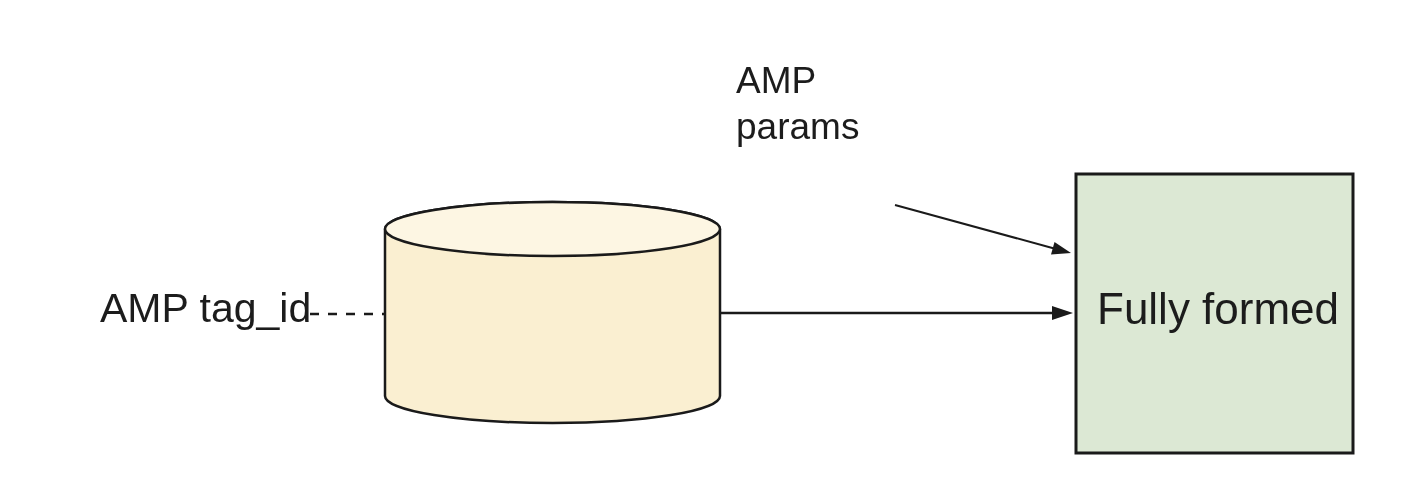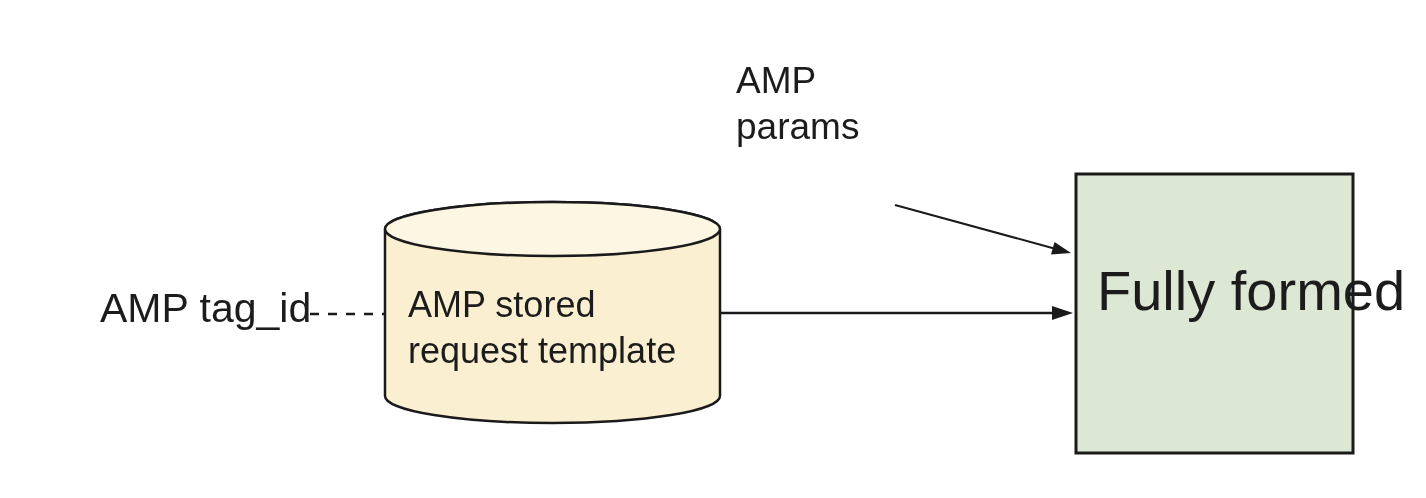--- a/index.html
+++ b/index.html
@@ -15,21 +15,21 @@
   .canvas svg { position: absolute; left: 0; top: 0; }
   .label {
     position: absolute;
     color: #1c1c1c;
     line-height: 46px;
     white-space: nowrap;
   }
   .label-tagid   { left: 52px;  top: 285px; font-size: 41px; margin-left: 48px; }
   .label-cyl     { left: 408px; top: 282px; font-size: 36px; }
   .label-query   { left: 736px; top: 58px;  width: 320px; font-size: 37px; text-align: left; }
-  .label-box     { left: 1097px; top: 268px; font-size: 56px; }
+  .label-box     { left: 1097px; top: 286px; font-size: 44px; }
 </style>
 </head>
 <body>
 
 <div class="canvas">
 
   <svg width="1426" height="498" viewBox="0 0 1426 498">
 
     <line x1="310" y1="314" x2="386" y2="314" stroke-width="2.5" stroke-dasharray="9 9" fill="none" stroke="#1a1a1a"></line>
 
@@ -41,24 +41,20 @@
     <polygon points="1073,313 1052,306 1052,320" fill="#1a1a1a"></polygon>
 
     <line x1="895" y1="205" x2="1056" y2="249" stroke-width="2" fill="none" stroke="#1a1a1a"></line>
     <polygon points="1071,253 1051,254.5 1054.5,242" fill="#1a1a1a"></polygon>
 
     <rect x="1076" y="174" width="277" height="279" stroke-width="3" fill="#dce8d4" stroke="#1a1a1a"></rect>
   </svg>
 
   <div class="label label-tagid">AMP tag_id</div>
 
-  <div class="label label-cyl">
-    <div>AMP stored</div>
-    <div>request template</div>
-  </div>
 
   <div class="label label-query">
     <div>AMP</div>
     <div>params</div>
   </div>
 
   <div class="label label-box">
     <div>Fully formed</div>
   </div>
 

